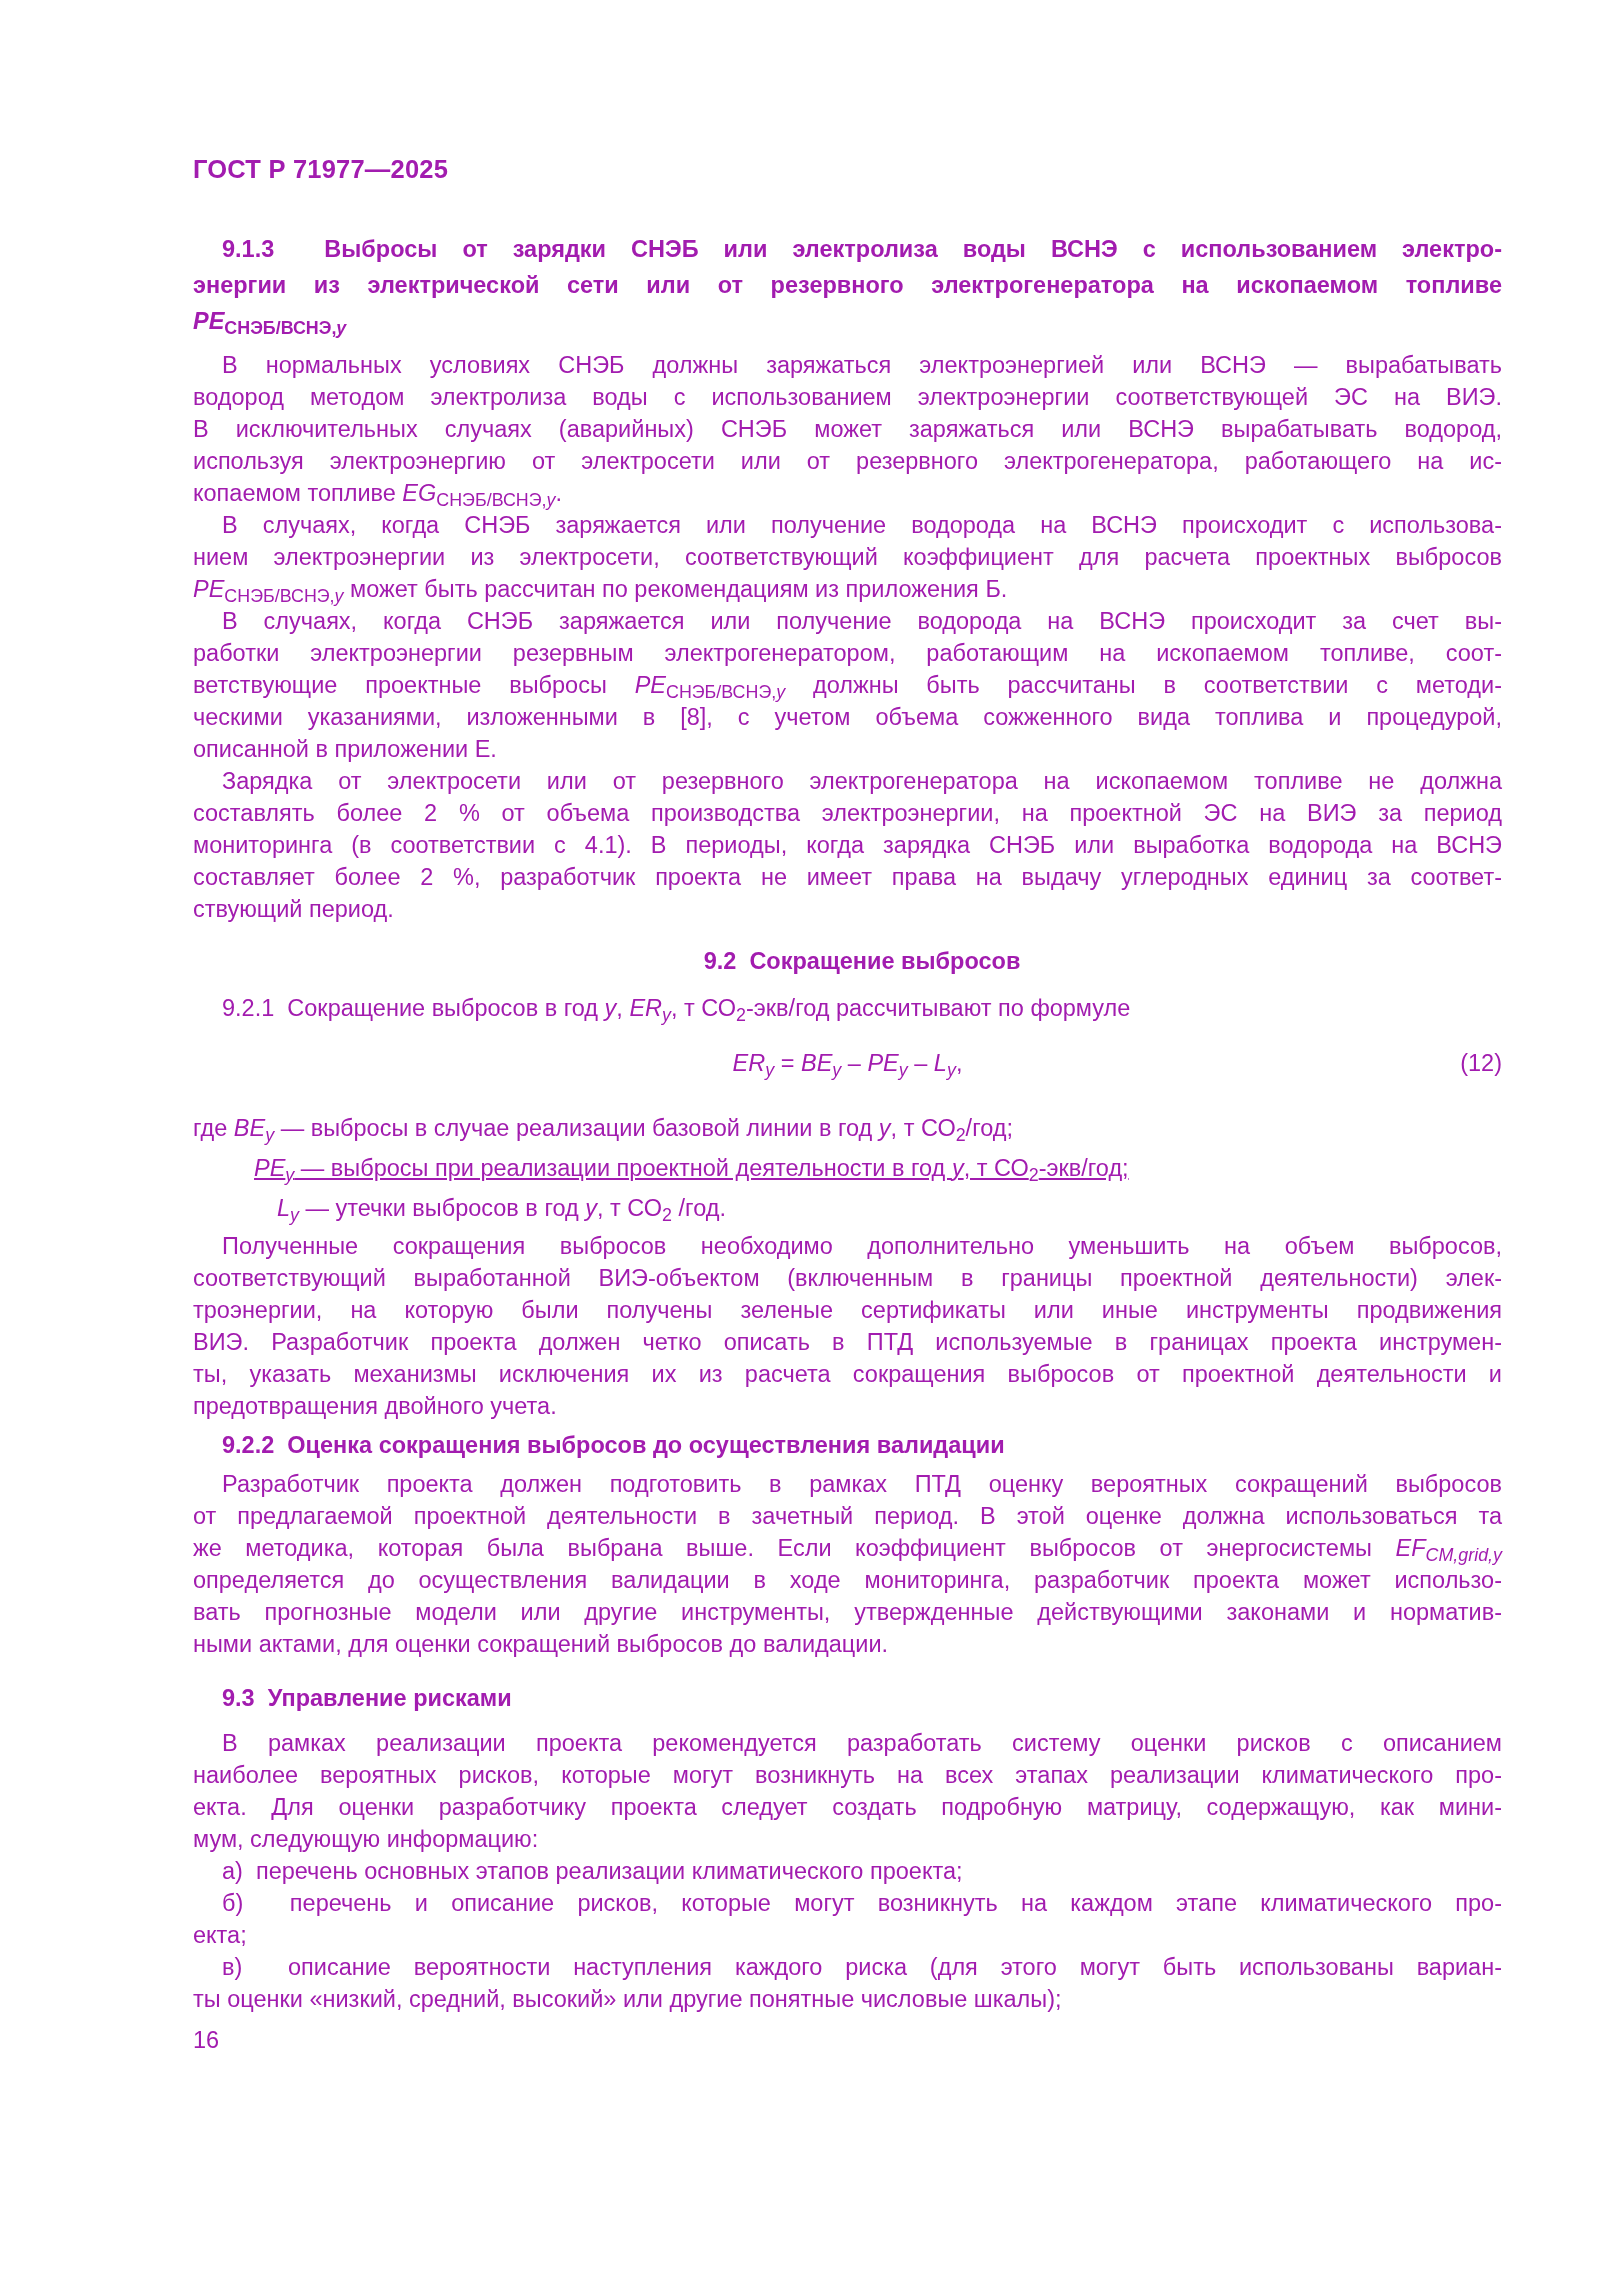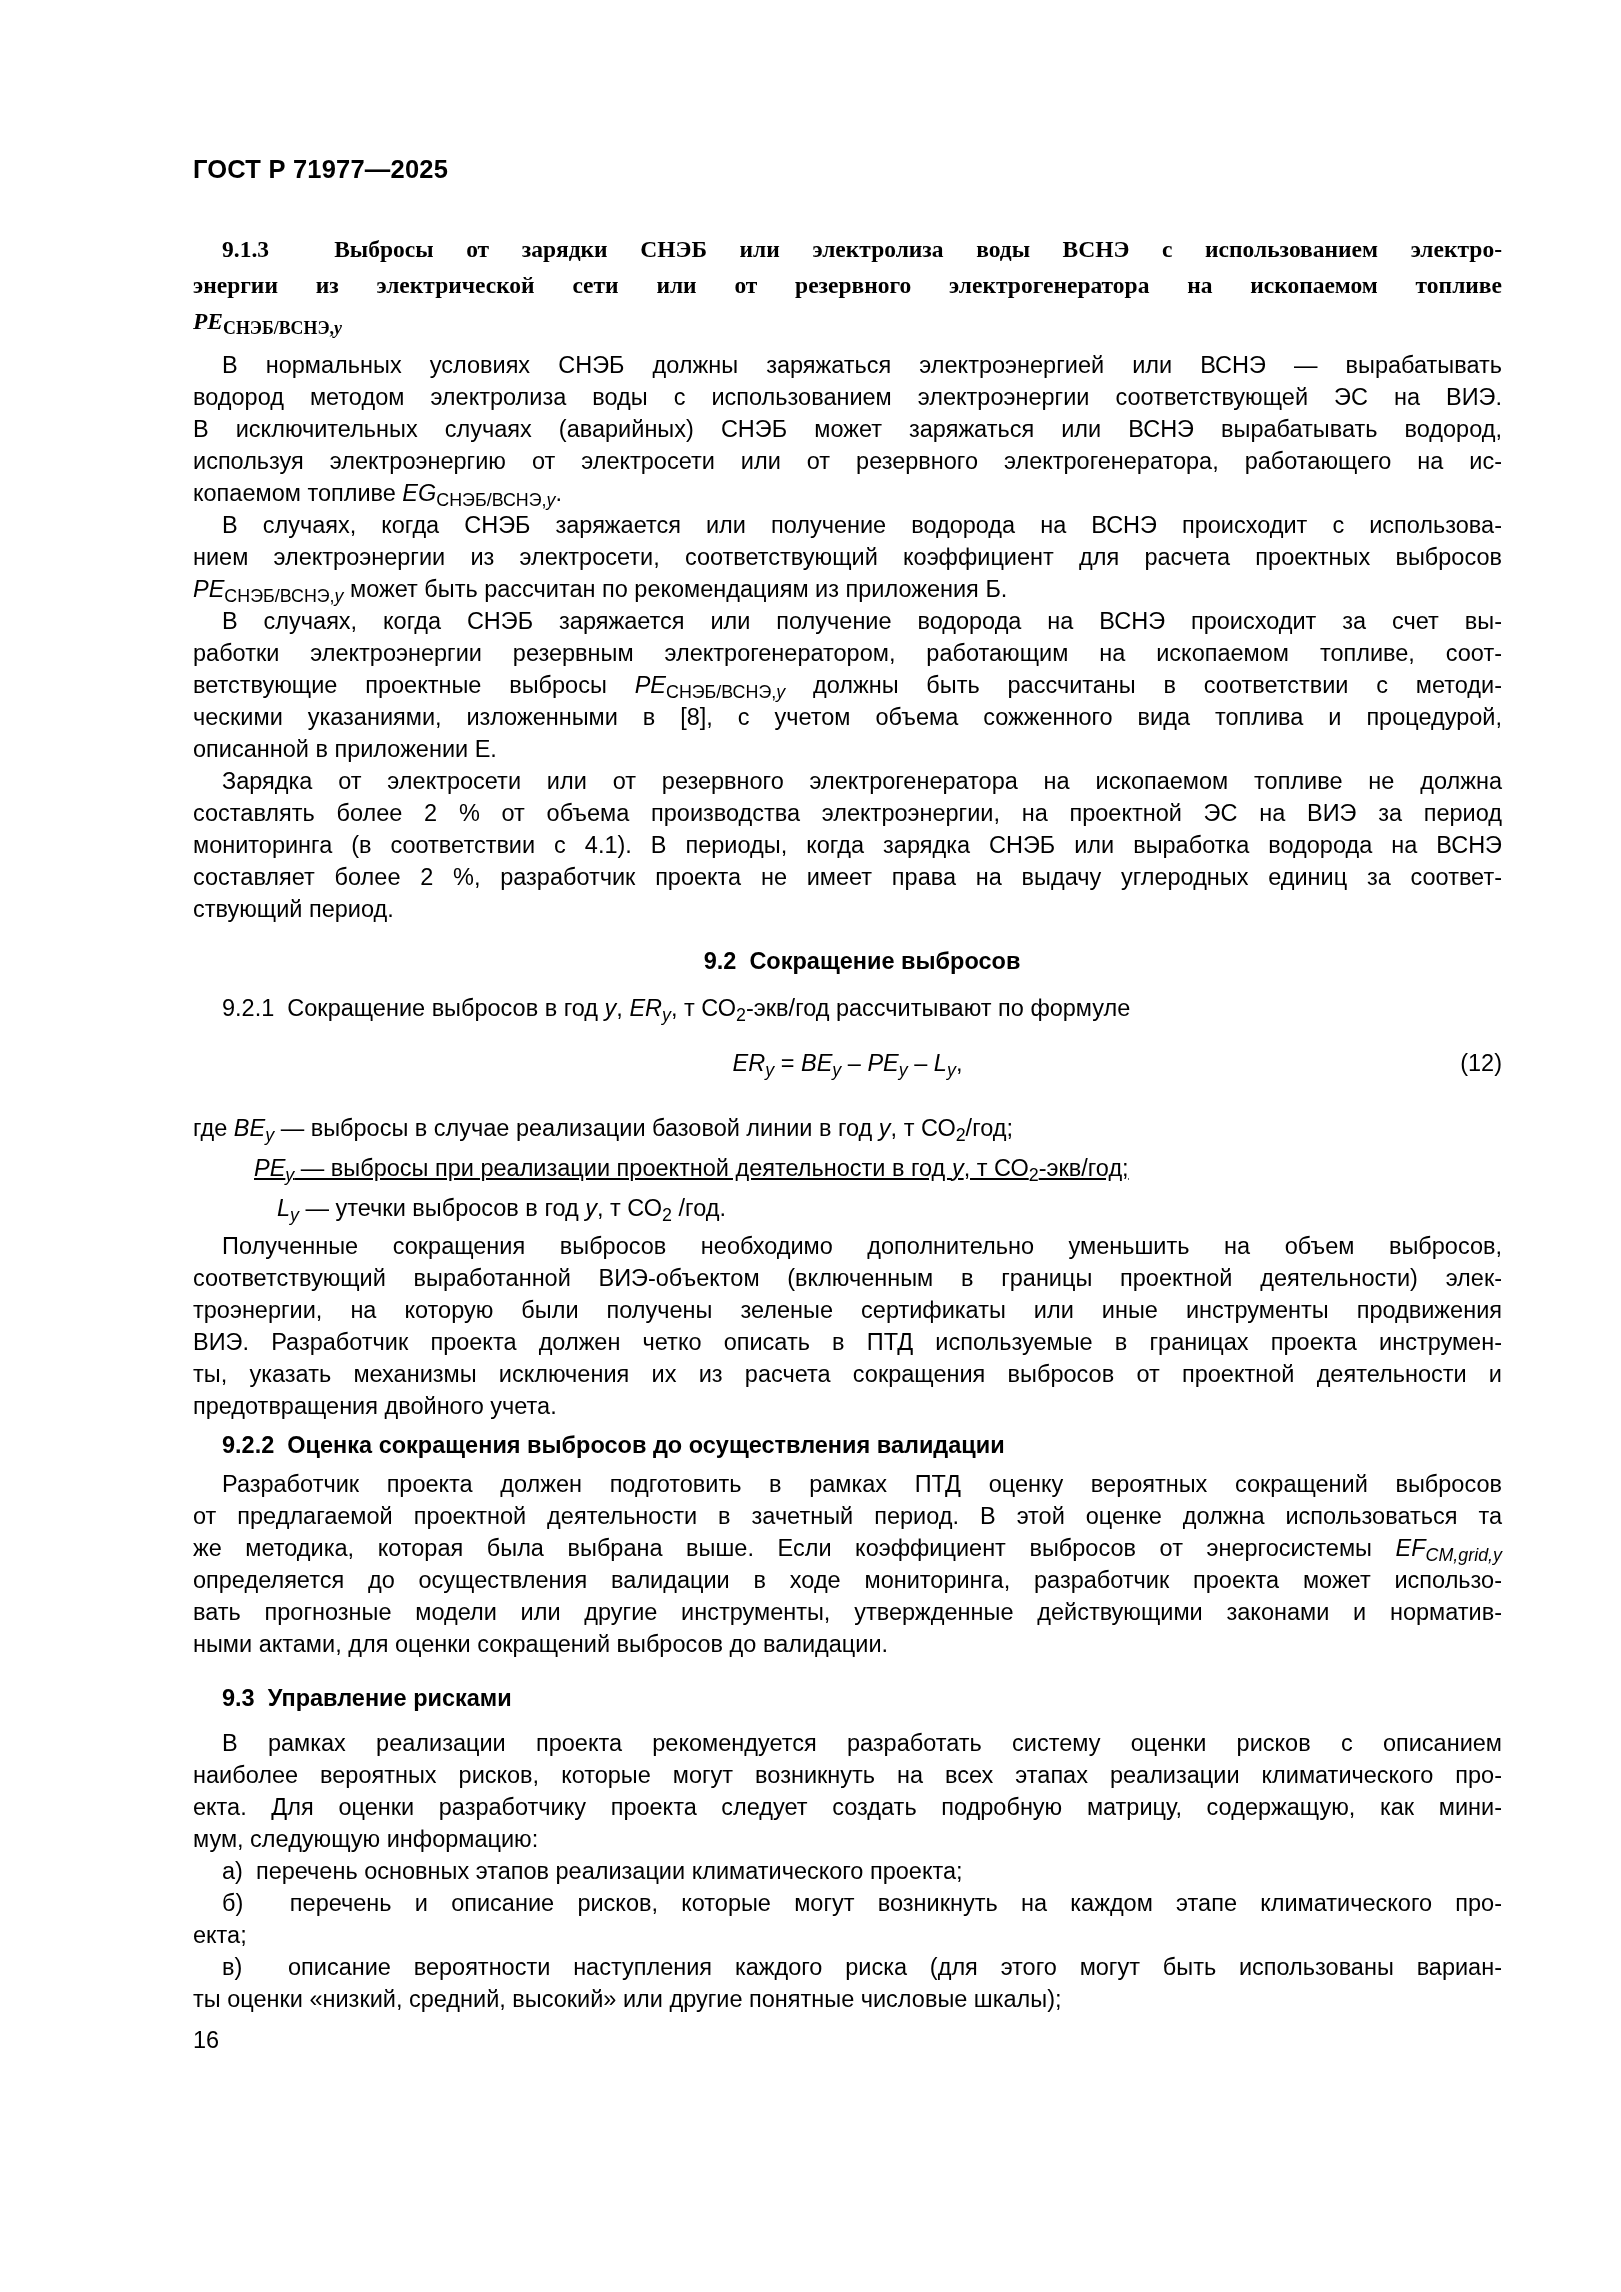--- a/index.html
+++ b/index.html
@@ -1,42 +1,42 @@
 <!DOCTYPE html>
 <html><head>
 <meta charset="utf-8">
 <style>
   html, body { margin: 0; padding: 0; background: #ffffff; }
   .page {
     position: relative;
     width: 1621px;
     height: 2293px;
     background: #ffffff;
-    color: #000000;
+    color: #a21caf;
     font-family: "Liberation Sans", "DejaVu Sans", sans-serif;
     overflow: hidden;
   }
   .content {
     padding: 153px 119px 0 193px; 
   }
   .runhead {
     font-size: 25.5px;
     font-weight: bold;
     line-height: 33px;
     letter-spacing: 0.2px;
   }
   .line {
     font-size: 23.5px;
     line-height: 32px;
     white-space: normal;
   }
   .j { text-align: justify; text-align-last: justify; }
   .ind { text-indent: 29px; }
   .b  { font-weight: bold; }
-  .h913 { margin-top: 45px; margin-bottom: 9.8px; font-family: Liberation Serif, serif; }
+  .h913 { margin-top: 45px; margin-bottom: 9.8px; }
   .h913 .line { line-height: 36px; }
   .sec92-h { margin-top: 20.6px; margin-bottom: 14.7px; text-align: center; }
   .intro921 { margin-bottom: 0; }
   .formula-row {
     position: relative;
     text-align: center;
     font-size: 23.5px;
     line-height: 39px;
     margin: 19.6px 0 25.5px 0;
   }

